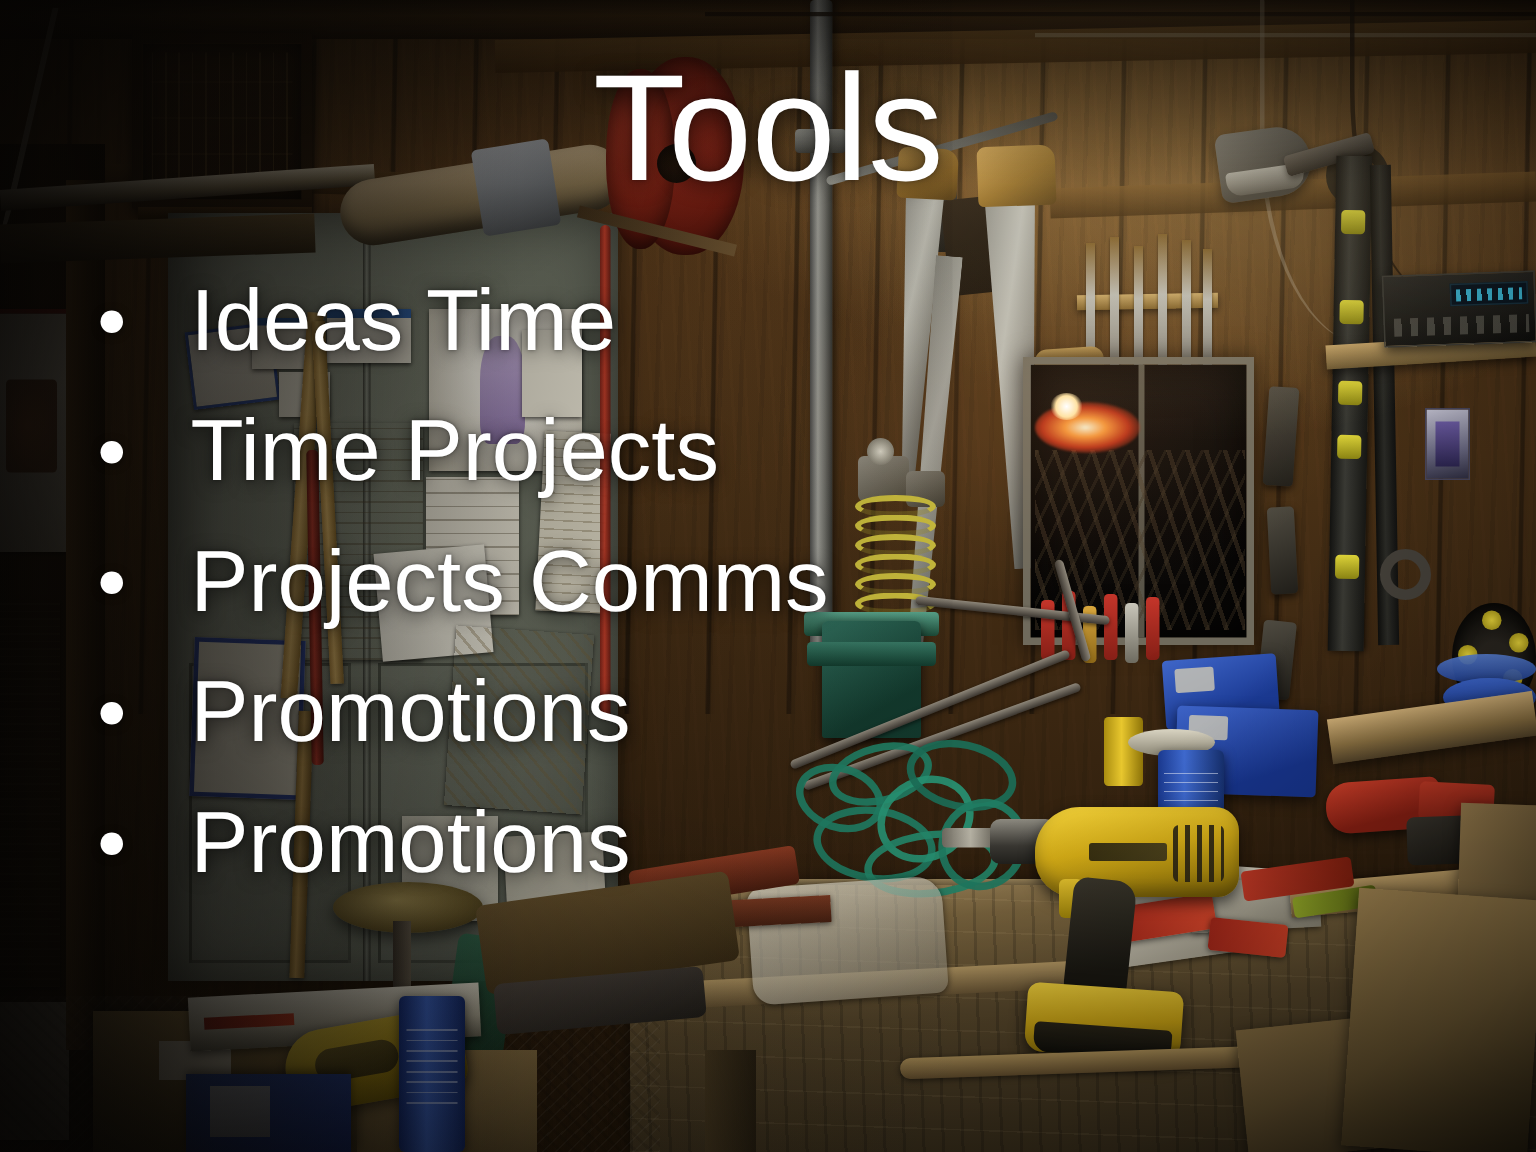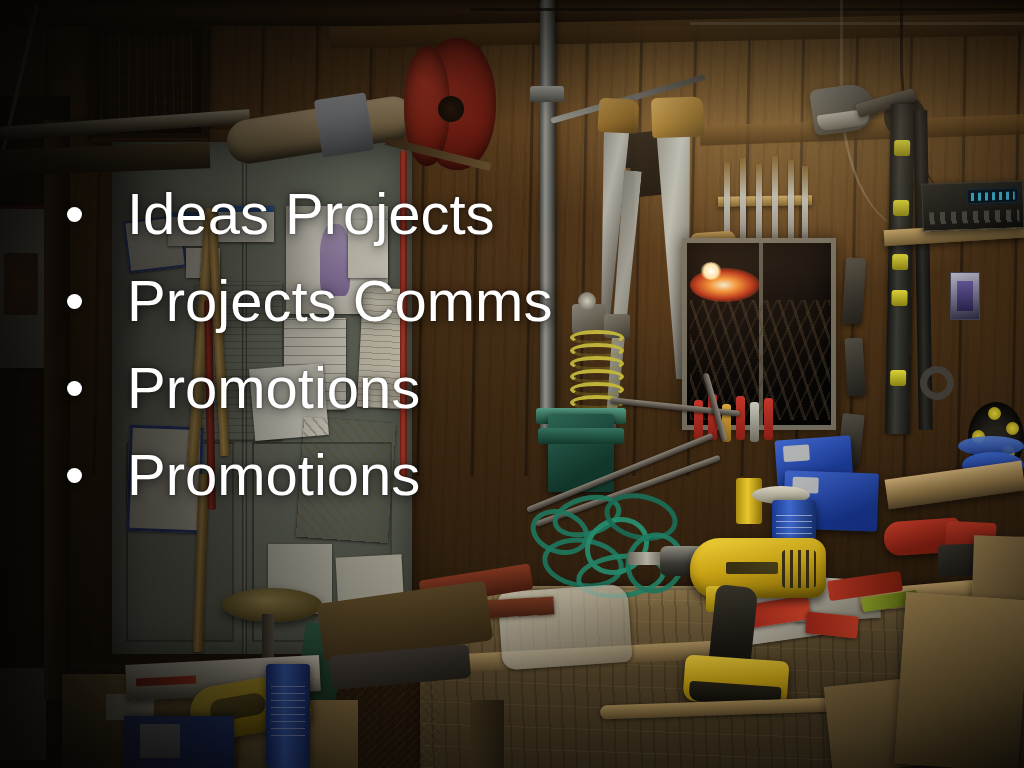--- a/index.html
+++ b/index.html
@@ -837,24 +837,28 @@
     <div class="box2"></div>
     <div class="can-blue2"></div>
 
     <div class="hdr"></div>
     <div class="vignette"></div>
     <div class="text-scrim"></div>
   </div>
 
   <div class="content">
 
+    <div id="title">Tools</div>
 
     <ul id="bullets">
       <li>
-        <span>Ideas Projects</span>
+        <span>Ideas Time</span>
+      </li>
+      <li>
+        <span>Time Projects</span>
       </li>
       <li>
         <span>Projects Comms</span>
       </li>
       <li>
         <span>Promotions</span>
       </li>
       <li>
         <span>Promotions</span>
       </li>

